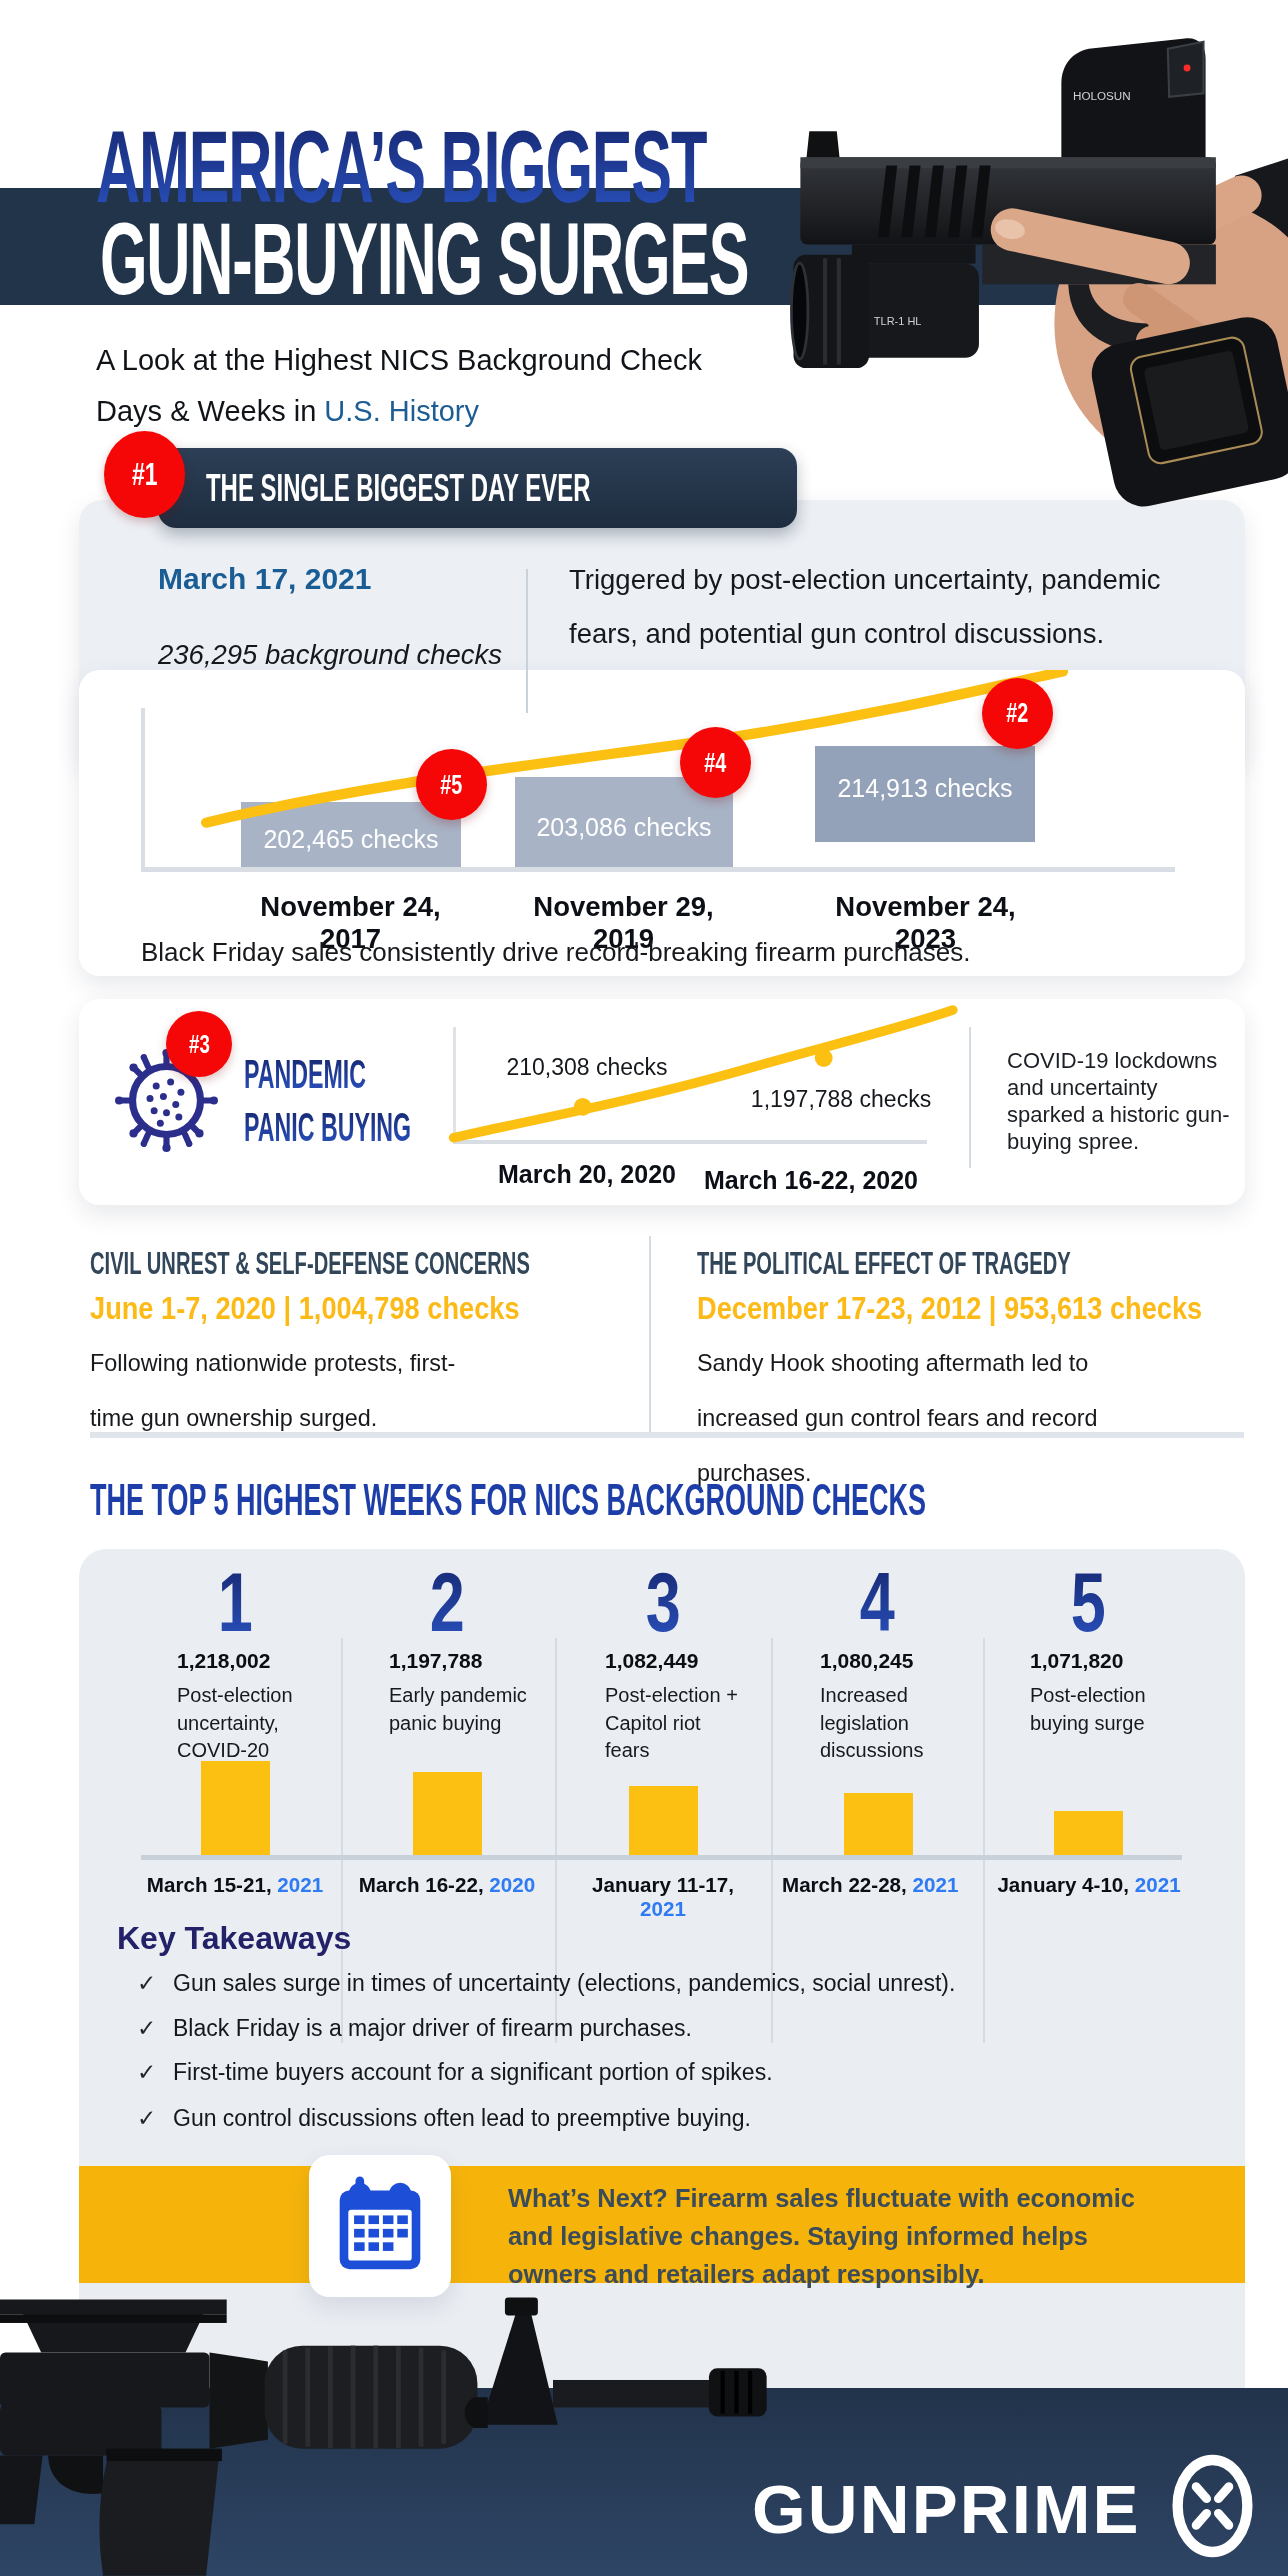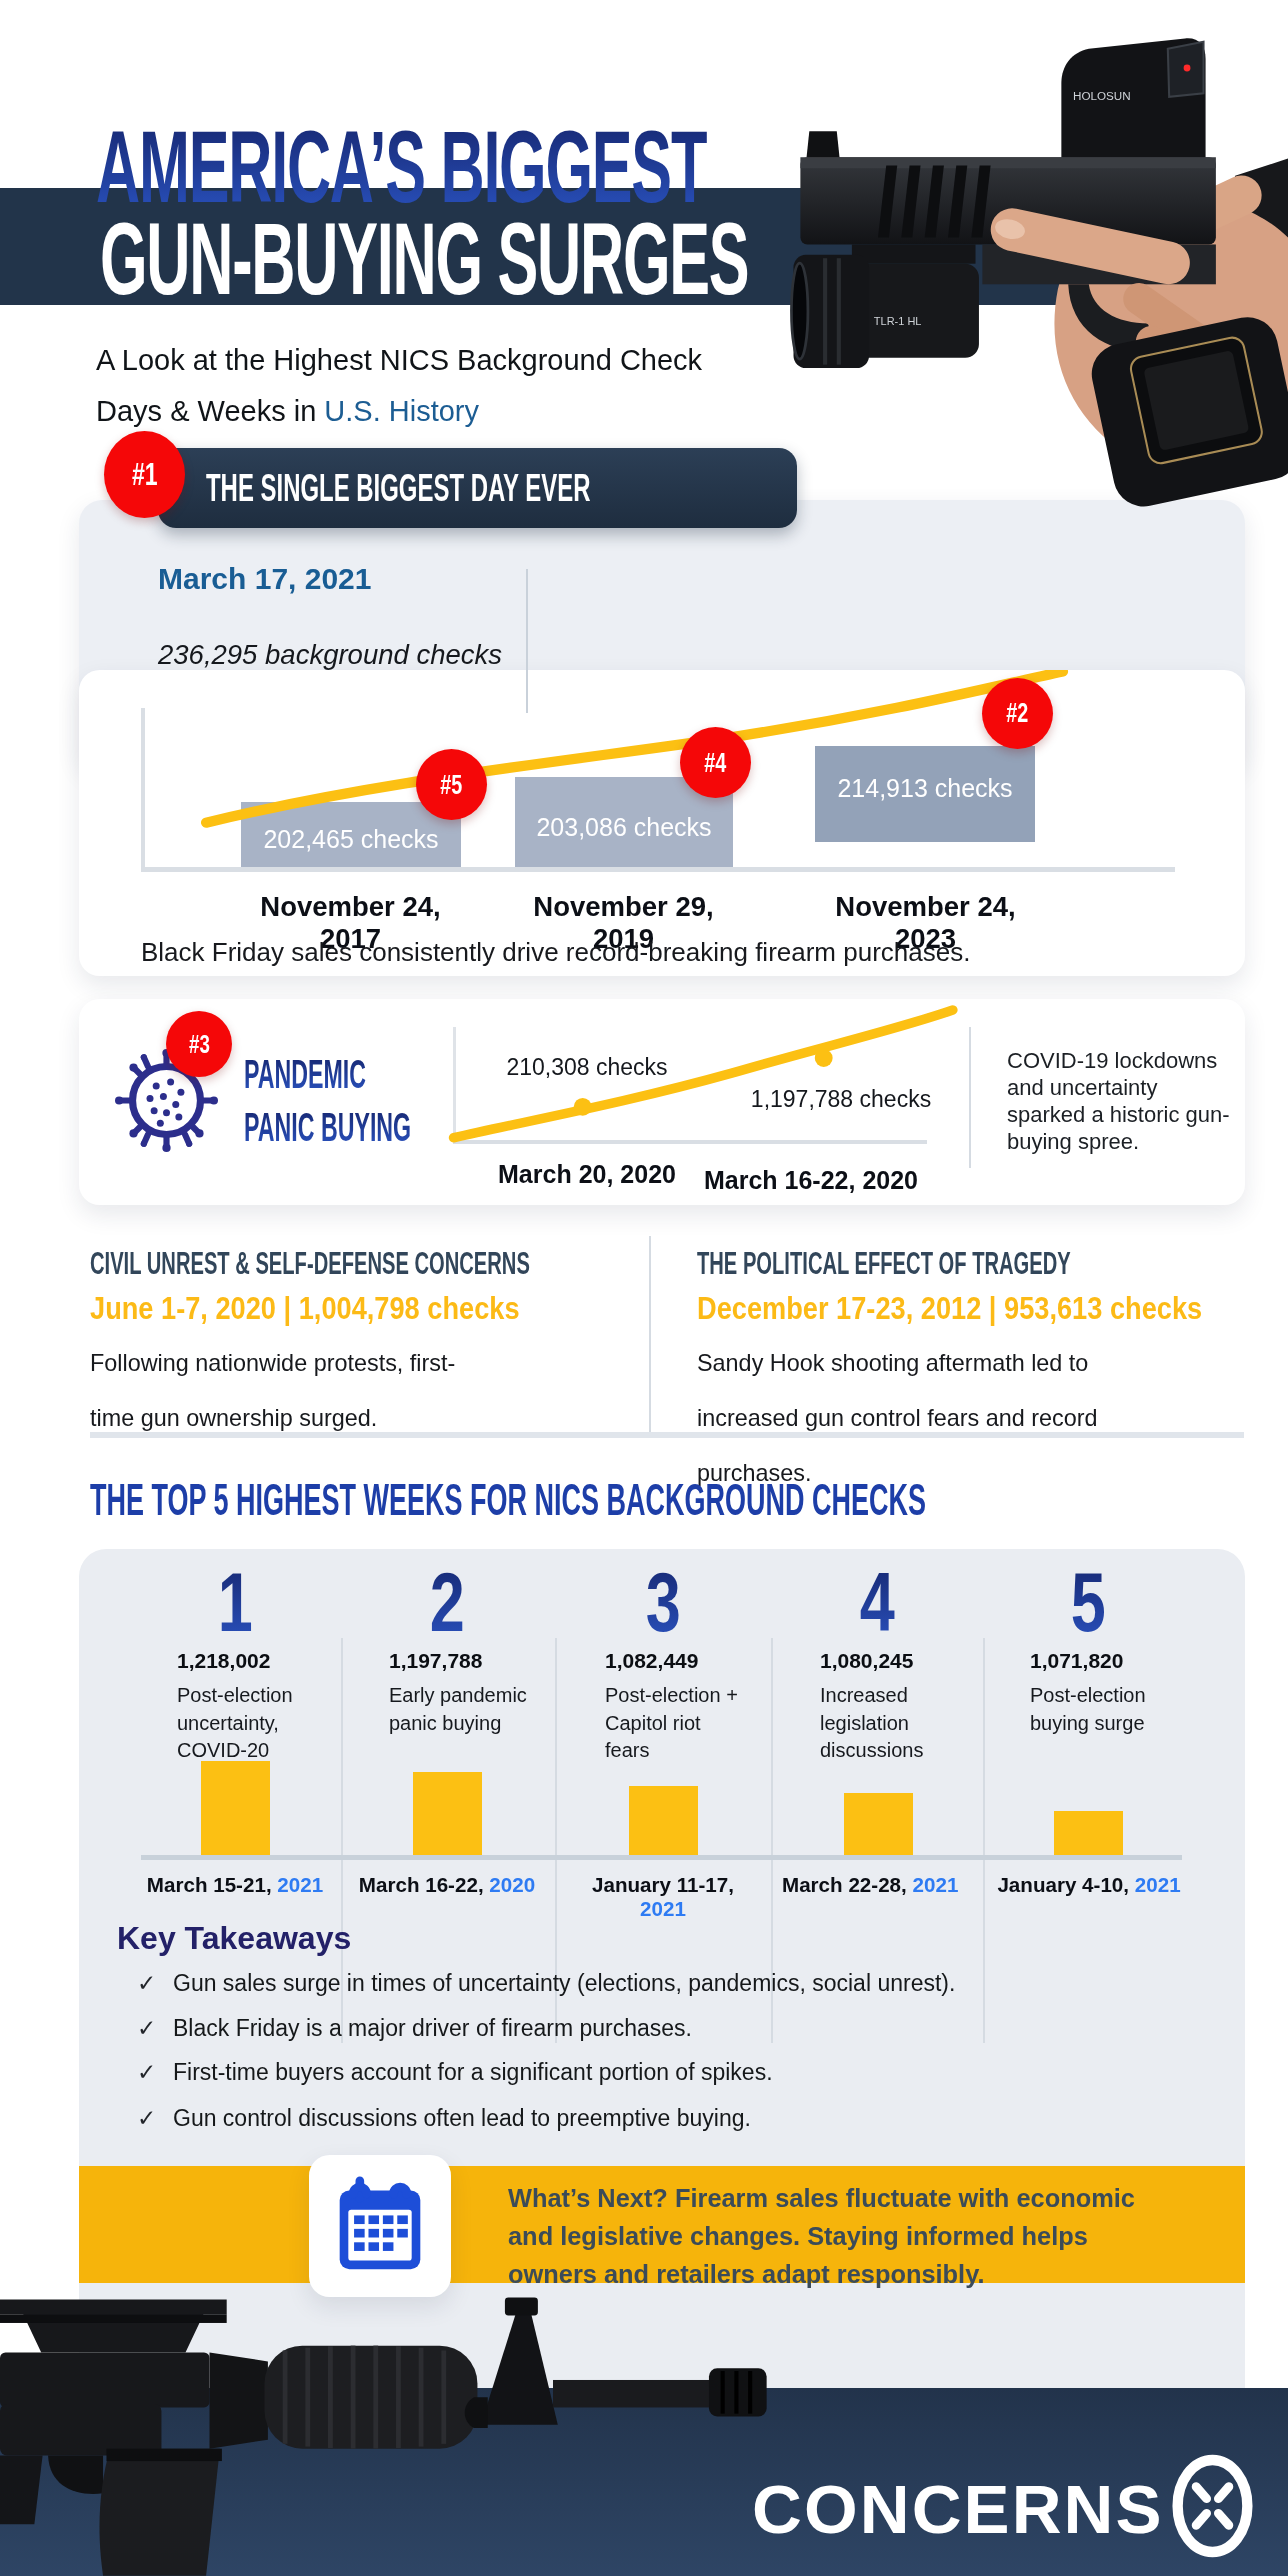--- a/index.html
+++ b/index.html
@@ -110,20 +110,21 @@
   <div class="abs card-shadow" style="left:79px;top:500px;width:1166px;height:269px;background:#eceff4;border-radius:23.4px;z-index:1;"></div>
   <div class="abs" style="left:158px;top:448px;width:639px;height:80px;border-radius:18px;background:linear-gradient(180deg,#2c3f56,#1e2d3f);z-index:2;box-shadow:0 6.9px 15px rgba(20,35,55,.30);">
     <span class="cx" style="font-size:38px;font-weight:bold;color:#ffffff;transform:scaleX(.63);margin-left:48px;line-height:80px;">THE SINGLE BIGGEST DAY EVER</span>
   </div>
   <div class="abs badge" style="left:104px;top:431px;width:81px;height:87px;z-index:3;">
     <span class="cxc" style="font-size:32px;transform:scaleX(.72);">#1</span>
   </div>
   <div class="abs" style="left:158px;top:562px;font-size:30px;font-weight:bold;color:#195d94;z-index:2;">March 17, 2021</div>
   <div class="abs" style="left:158px;top:639px;font-size:27.5px;color:#15181d;z-index:2;font-style:italic;">236,295 background checks</div>
   <div class="abs" style="left:526px;top:569px;width:2.1px;height:144px;background:#c9d1da;z-index:2;"></div>
+  <div class="abs" style="left:569px;top:553px;width:649px;font-size:27.5px;line-height:54px;color:#15181d;z-index:2;">Triggered by post-election uncertainty, pandemic fears, and potential gun control discussions.</div>
 
   <div class="abs card-shadow" style="left:79px;top:670px;width:1166px;height:306px;background:#ffffff;border-radius:20.6px;z-index:1;">
     <div class="abs" style="left:62px;top:38px;width:4.1px;height:163px;background:#d9dee4;"></div>
     <div class="abs" style="left:62px;top:197px;width:1034px;height:4.8px;background:#d9dee4;"></div>
 
     <div class="abs" style="left:162px;top:132px;width:220px;height:65px;background:#a8b3c6;">
       <span class="bar-label" style="top:23.4px;">202,465 checks</span>
     </div>
     <div class="abs" style="left:436px;top:107px;width:218px;height:90px;background:#a8b3c6;">
       <span class="bar-label" style="top:36px;">203,086 checks</span>
@@ -361,21 +362,21 @@
       <rect x="1032" y="118" width="84" height="70" rx="12" fill="#101113"></rect>
       <g stroke="#000000" stroke-width="6">
           <line x1="1052" y1="122" x2="1052" y2="184"></line>
           <line x1="1072" y1="122" x2="1072" y2="184"></line>
           <line x1="1092" y1="122" x2="1092" y2="184"></line>
         </g>
     </g>
   </svg>
 
   <div class="abs" style="left:752px;top:2470px;z-index:3;">
-    <span style="font-size:69px;font-weight:bold;color:#ffffff;letter-spacing:2.1px;">CONCERNS</span>
+    <span style="font-size:69px;font-weight:bold;color:#ffffff;letter-spacing:2.1px;">GUNPRIME</span>
   </div>
   <svg class="abs" style="left:1168px;top:2451px;z-index:3;" width="89" height="110" viewBox="0 0 120 148">
     <ellipse cx="60" cy="74" rx="47" ry="62" fill="none" stroke="#ffffff" stroke-width="14"></ellipse>
     <g stroke="#ffffff" stroke-width="12" stroke-linecap="round">
       <line x1="38" y1="48" x2="52" y2="64"></line>
         <line x1="82" y1="48" x2="68" y2="64"></line>
       <line x1="38" y1="100" x2="52" y2="84"></line>
         <line x1="82" y1="100" x2="68" y2="84"></line>
     </g>
   </svg>

